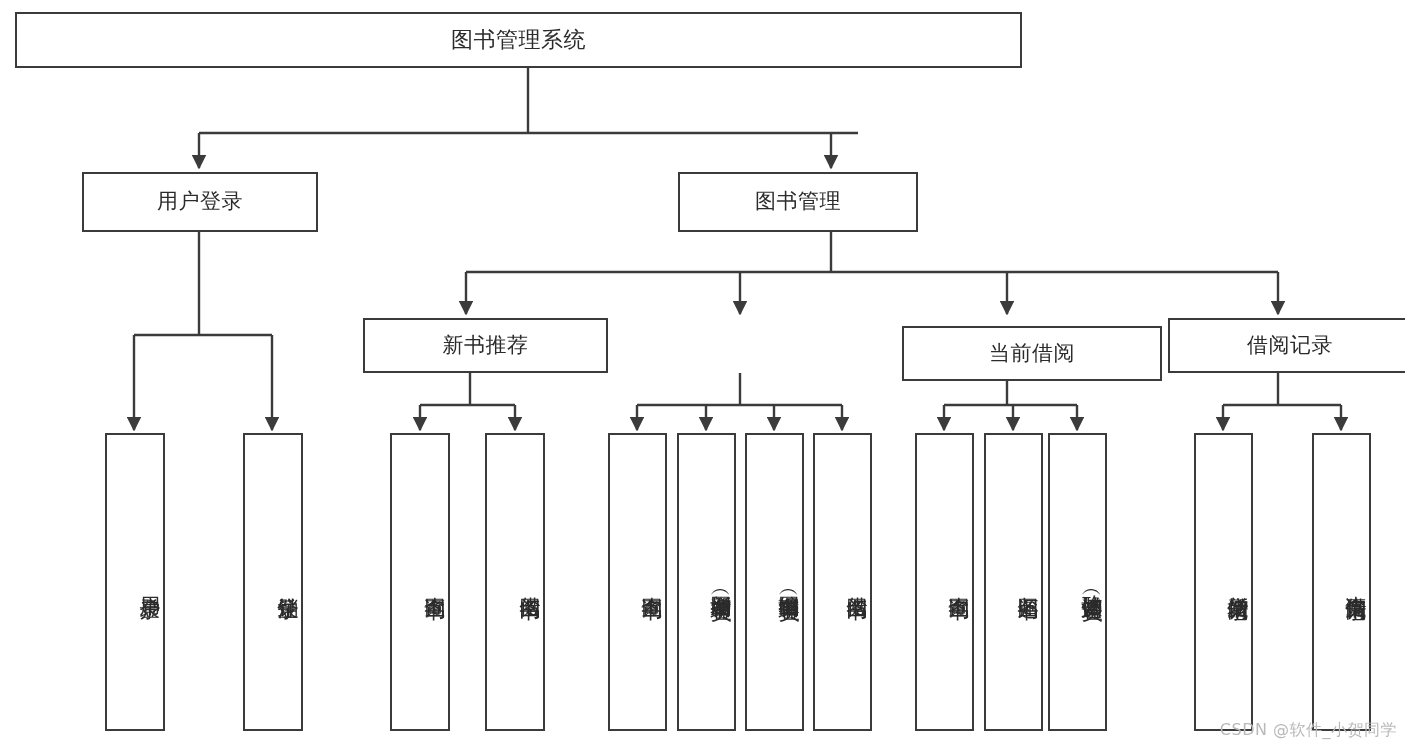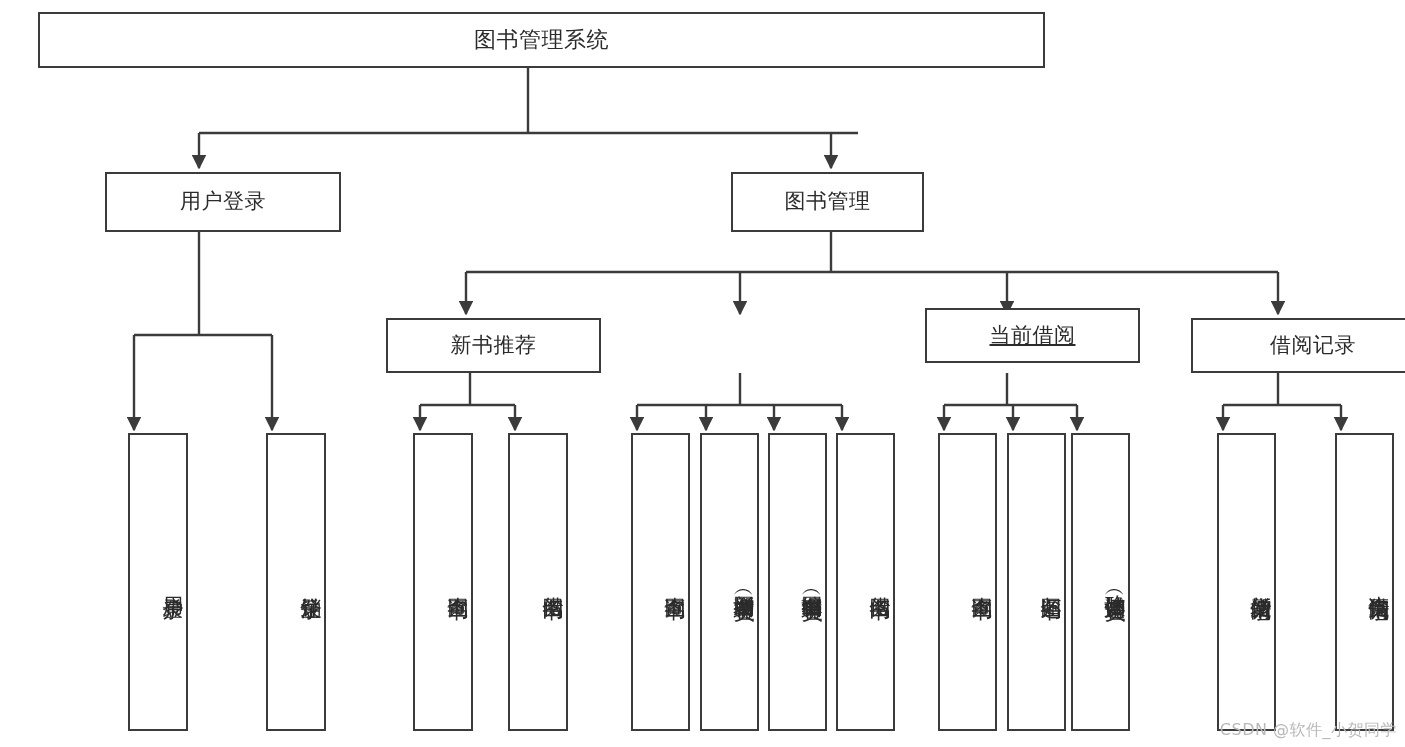--- a/index.html
+++ b/index.html
@@ -29,21 +29,20 @@
   }
   .node {
     position: absolute;
     background: #ffffff;
     border: 2px solid #3b3b3b;
     display: flex;
     align-items: center;
     justify-content: center;
     color: #2b2b2b;
     z-index: 2;
-    margin-left: 23px;
   }
   .node.horiz {
     font-size: 21px;
     letter-spacing: 0.5px;
     line-height: 1.2;
     white-space: nowrap;
   }
   .node.root {
     font-size: 22px;
   }
@@ -131,28 +130,28 @@
     </g>
   </svg>
 
   <div class="node horiz root" style="left:15px; top:12px; width:1007px; height:56px;">
     <span class="label">图书管理系统</span>
   </div>
 
   <div class="node horiz" style="left:82px; top:172px; width:236px; height:60px;">
     <span class="label">用户登录</span>
   </div>
-  <div class="node horiz" style="left:708px; top:172px; width:193px; height:60px;">
+  <div class="node horiz" style="left:678px; top:172px; width:240px; height:60px;">
     <span class="label">图书管理</span>
   </div>
 
-  <div class="node horiz" style="left:363px; top:318px; width:215px; height:55px;">
+  <div class="node horiz" style="left:363px; top:318px; width:245px; height:55px;">
     <span class="label">新书推荐</span>
   </div>
-  <div class="node horiz" style="left:902px; top:308px; width:215px; height:55px;text-decoration:underline;">
+  <div class="node horiz" style="left:902px; top:326px; width:260px; height:55px;">
     <span class="label">当前借阅</span>
   </div>
   <div class="node horiz" style="left:1168px; top:318px; width:244px; height:55px;">
     <span class="label">借阅记录</span>
   </div>
 
   <div class="node vert" style="left:105px; top:433px; width:60px; height:298px;">
     <span class="label">用户登录</span>
   </div>
   <div class="node vert" style="left:243px; top:433px; width:60px; height:298px;">

